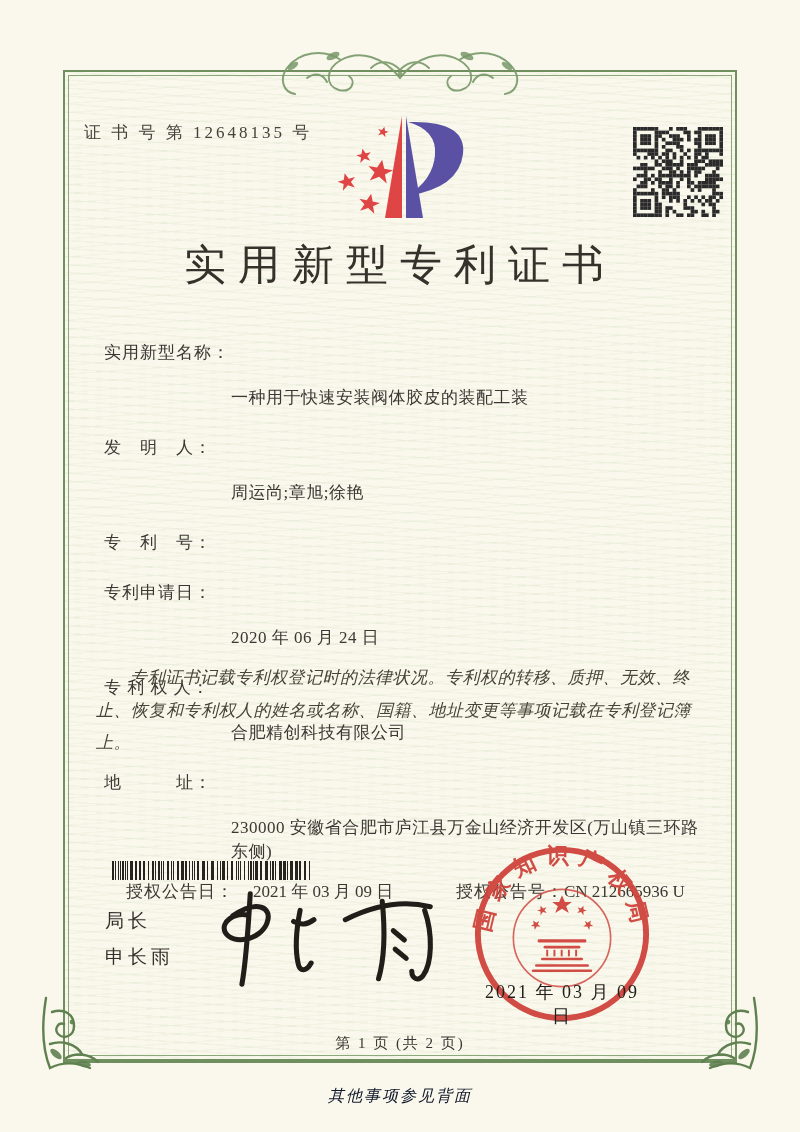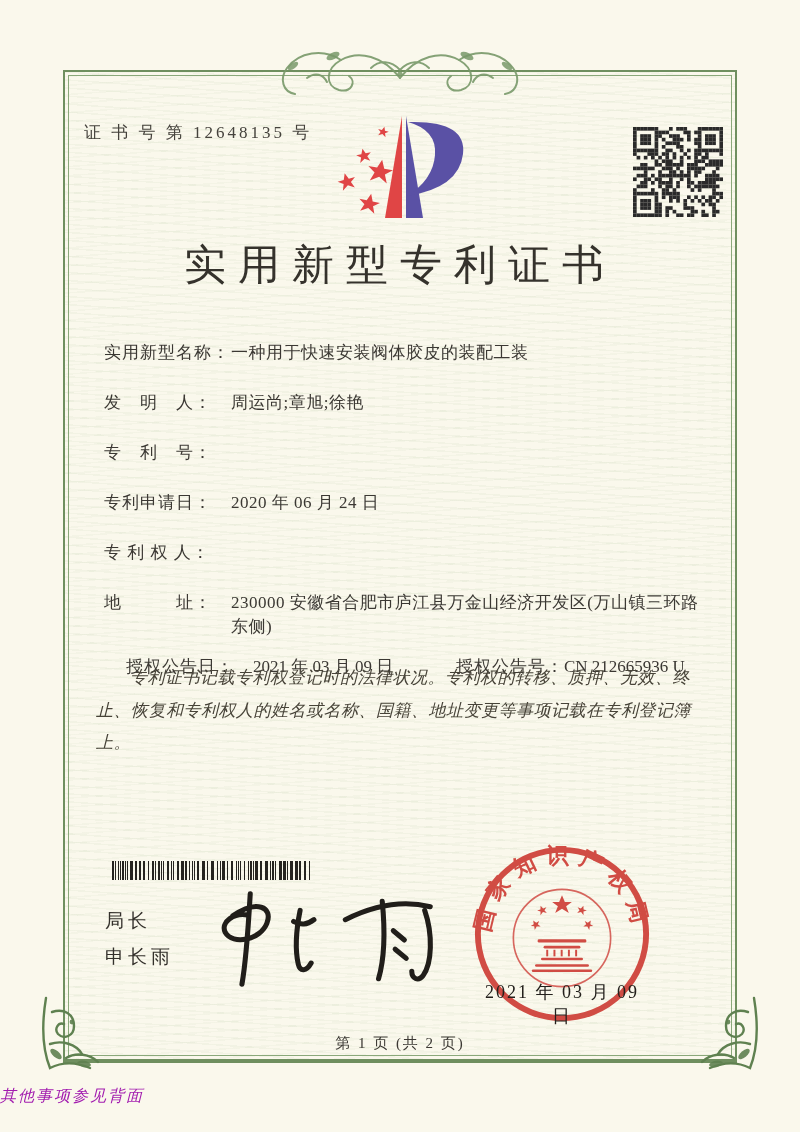--- a/index.html
+++ b/index.html
@@ -19,39 +19,39 @@
   }
   .frame-inner { position:absolute; inset:3px; border:1px solid #8aa87a; }
   .cert-no { position:absolute; left:84px; top:121px; font-size:17px; letter-spacing:3px; color:#45423c; }
   .qr { position:absolute; left:633px; top:127px; width:90px; height:90px; }
   .logo { position:absolute; left:333px; top:110px; width:144px; height:118px; }
   .title { position:absolute; left:0; top:237px; width:100%; text-align:center;
            font-size:42px; letter-spacing:12px; color:#35322c;font-family:Liberation Serif, serif; }
   .fields { position:absolute; left:104px; top:341px; width:606px; font-size:17px; }
   .frow { display:flex; margin-bottom:26px; line-height:24px; }
   .flabel { flex:0 0 127px; white-space:pre; letter-spacing:1px; }
-  .fvalue { flex:1; letter-spacing:.5px; }
+  .fvalue { flex:1; letter-spacing:.5px;margin-top:45px; }
   .frow.addr { margin-bottom:16px; }
   .grantrow { display:flex; line-height:24px; }
   .grantrow .pair { display:flex; }
   .grantrow .pair.left { width:330px;margin-left:22px; }
   .paras { position:absolute; left:96px; top:662px; width:612px;
            font-size:17px; line-height:1.92; font-style:italic; color:#474338; }
   .paras p { text-indent:2em; letter-spacing:.5px; }
   .barcode { position:absolute; left:112px; top:861px; width:198px; height:19px; }
   .sig-labels { position:absolute; left:105px; top:903px; font-size:19px; letter-spacing:4px;
                 line-height:36px; color:#33302b; font-family:"Liberation Sans","DejaVu Sans",sans-serif; }
   .signature { position:absolute; left:205px; top:882px; width:240px; height:115px; }
   .seal { position:absolute; left:470px; top:842px; width:184px; height:184px; opacity:.93; }
   .seal-date { position:absolute; left:472px; top:980px; width:180px; text-align:center;
                font-size:18px; letter-spacing:2px; color:#23201c; }
   .page-no { position:absolute; left:0; top:1034px; width:100%; text-align:center;
              font-size:15px; letter-spacing:2px; color:#3b3833; }
-  .back-note { position:absolute; left:0; top:1086px; width:100%; 
-               font-size:16px; font-style:italic; letter-spacing:2px; color:#a21caf; }
+  .back-note { position:absolute; left:0; top:1086px; width:100%; text-align:center;
+               font-size:16px; font-style:italic; letter-spacing:2px; color:#0f172a; }
   .flourish-top { position:absolute; left:263px; top:38px; width:274px; height:62px; }
   .corner { position:absolute; width:78px; height:86px; }
   .corner.bl { left:36px; top:992px; }
   .corner.br { left:686px; top:992px; transform:scaleX(-1); }
 </style>
 </head>
 <body>
 
 <div class="page">
 
@@ -473,20 +473,21 @@
     </div>
     <div class="frow">
       <span class="flabel">专　利　号：</span>
     </div>
     <div class="frow">
       <span class="flabel">专利申请日：</span>
       <span class="fvalue">2020 年 06 月 24 日</span>
     </div>
     <div class="frow">
       <span class="flabel">专 利 权 人：</span>
+      <span class="fvalue">合肥精创科技有限公司</span>
     </div>
     <div class="frow addr">
       <span class="flabel">地　　　址：</span>
       <span class="fvalue">230000 安徽省合肥市庐江县万金山经济开发区(万山镇三环路东侧)</span>
     </div>
     <div class="grantrow">
       <span class="pair left">
         <span class="flabel">授权公告日：</span>
         <span>2021 年 03 月 09 日</span>
       </span>

